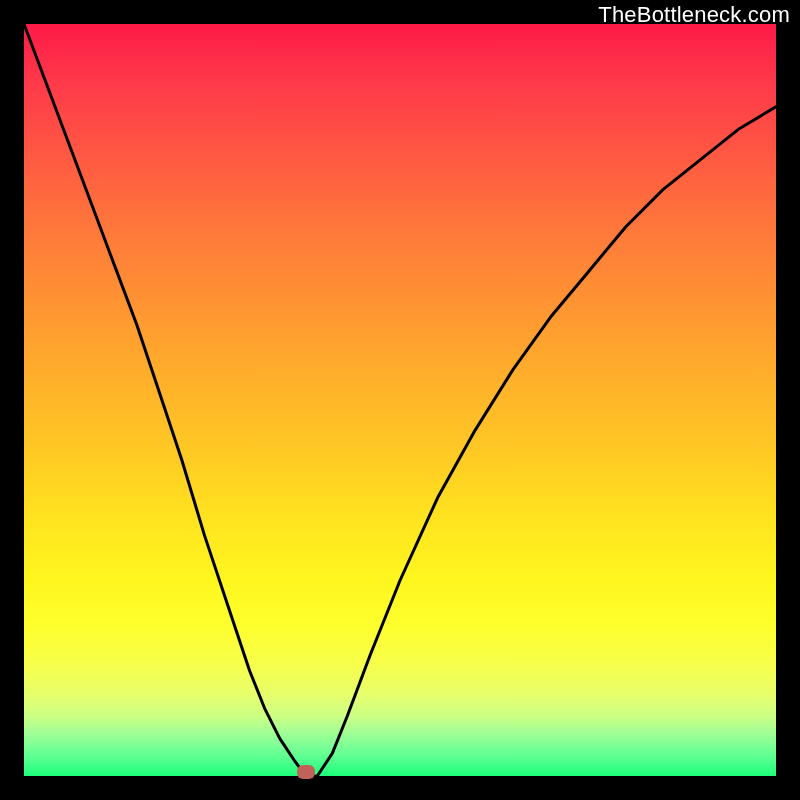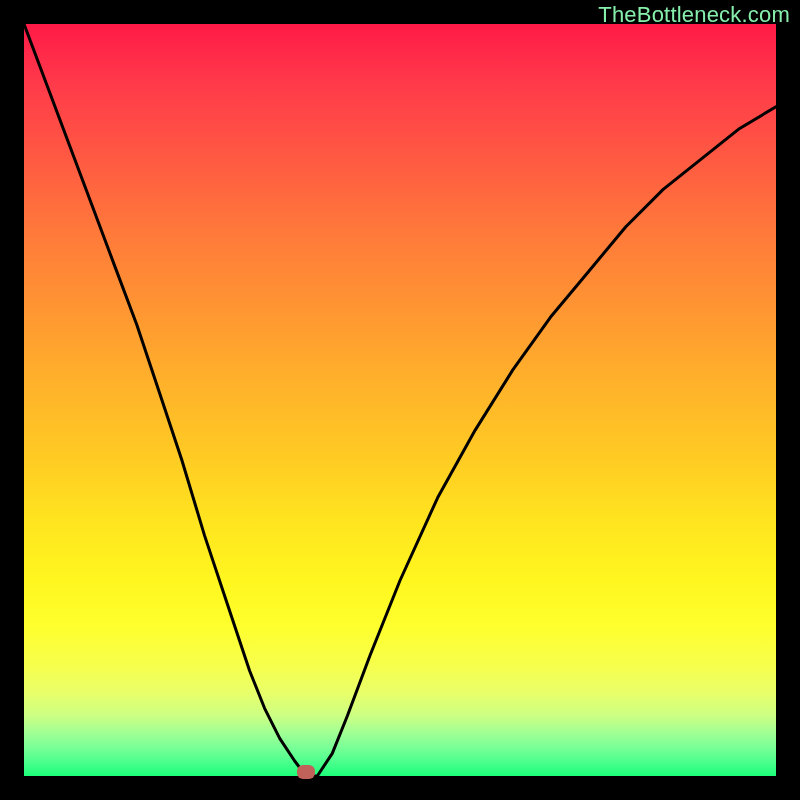--- a/index.html
+++ b/index.html
@@ -40,21 +40,21 @@
       #a6ff93 94%,
       #7dff97 96%,
       #4fff8e 98%,
       #1cff79 100%
     );
   }
   .watermark {
     position: absolute;
     top: 2px;
     right: 10px;
-    color: #86efac;
+    color: #ffffff;
     font-size: 22px;
     font-weight: 500;
     letter-spacing: 0.2px;
     user-select: none;
   }
   svg.curve {
     position: absolute;
     left: 0;
     top: 0;
     width: 752px;

